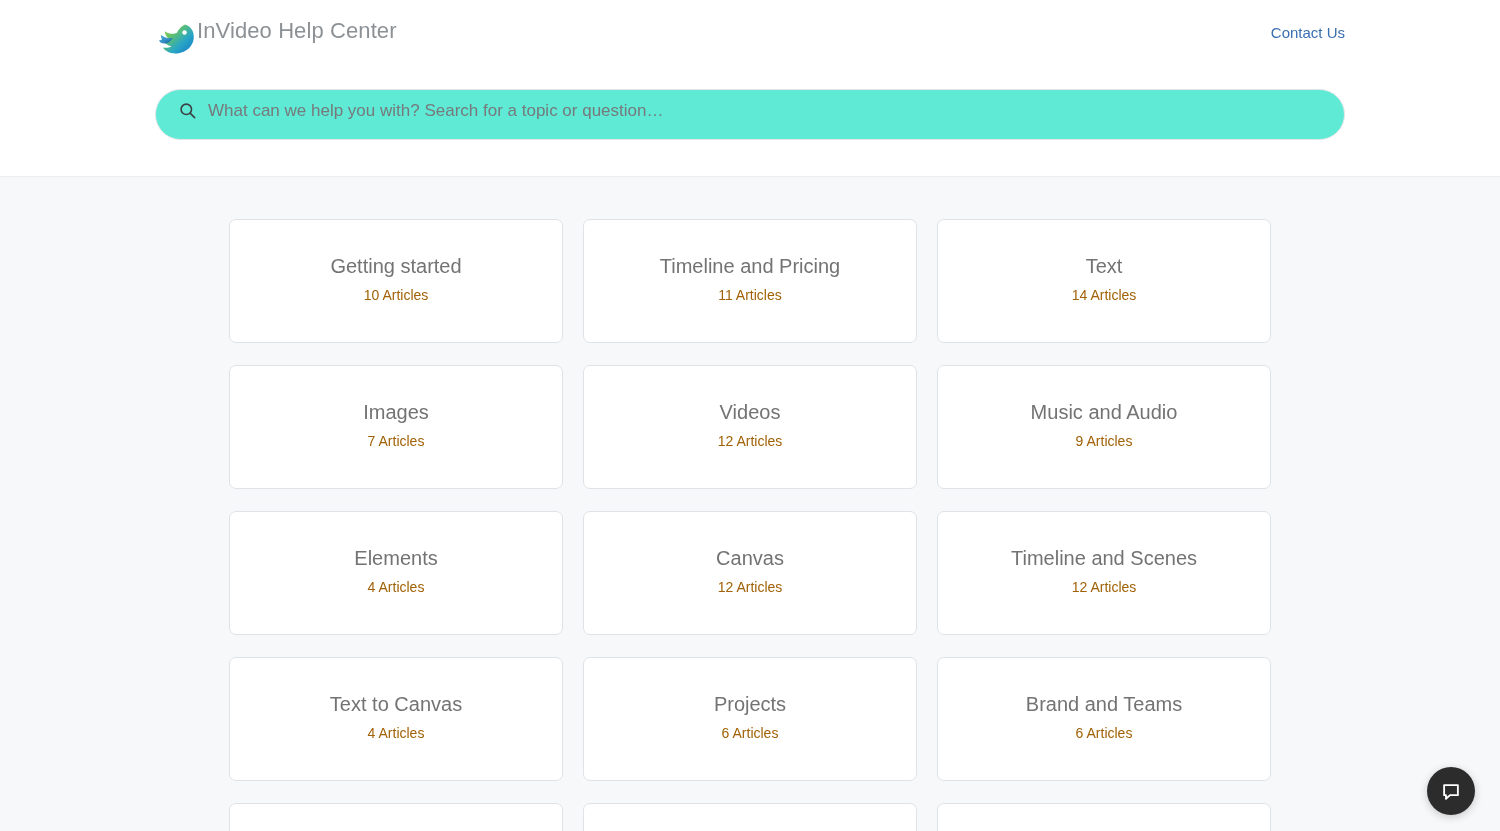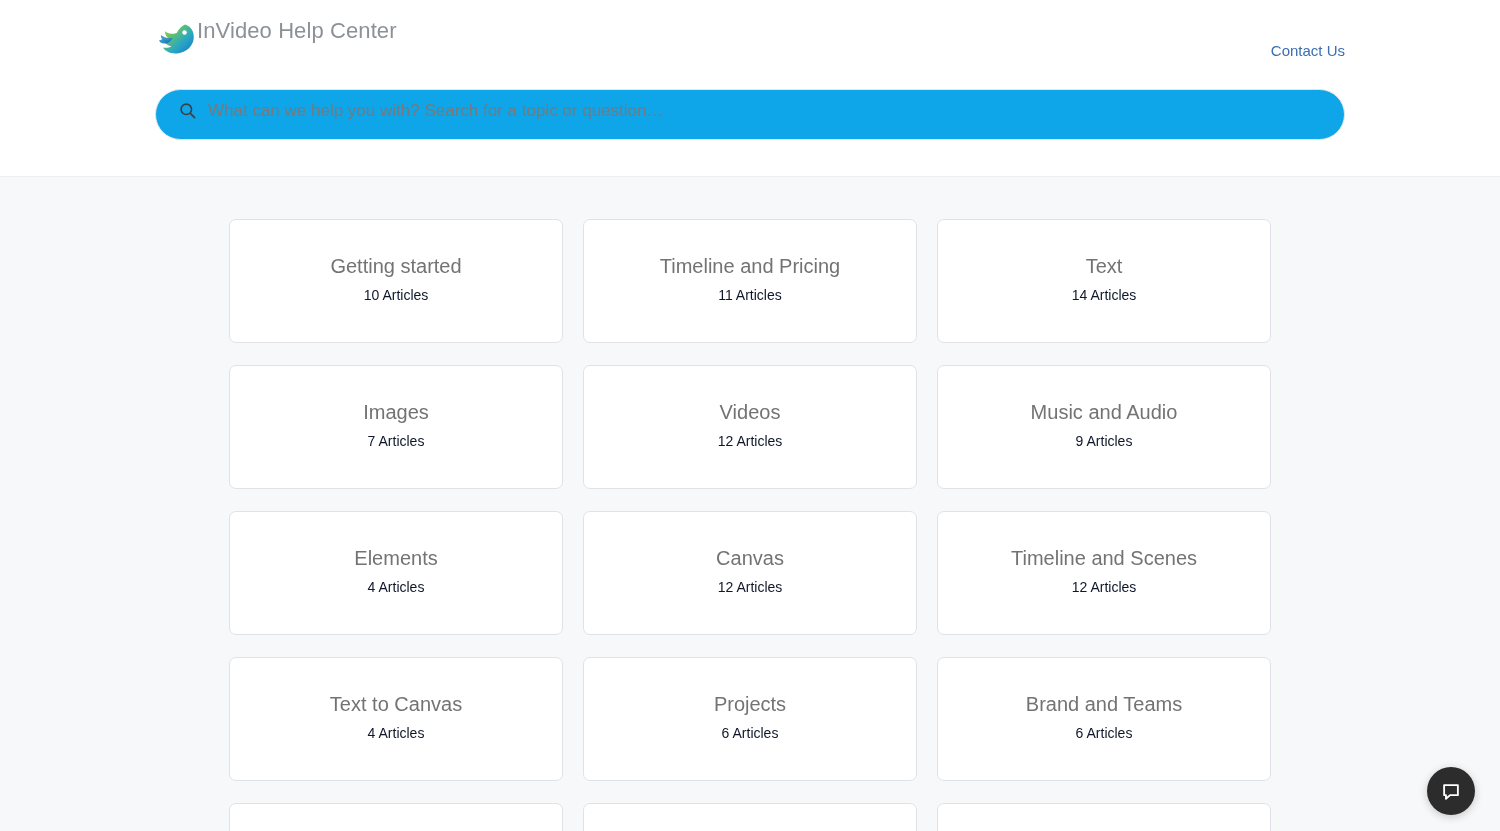--- a/index.html
+++ b/index.html
@@ -52,39 +52,39 @@
     font-size: 22px;
     color: #8c9196;
     font-weight: 400;
     letter-spacing: .1px;
     white-space: nowrap;
   }
 
   .contact-link {
     position: absolute;
     right: 0;
-    top: 42px;
+    top: 24px;
     font-size: 15px;
     color: #3a6fb0;
     text-decoration: none;
     cursor: pointer;
   }
 
   
   .search-wrap {
     width: 1190px;
     margin: 0 auto;
     padding-top: 29px;
   }
 
   .search-box {
     height: 51px;
     border: 1px solid #e3e6e9;
     border-radius: 26px;
-    background: #0ea5e9;
+    background: #5eead4;
     display: flex;
     align-items: center;
     padding: 0 20px 8px 22px;
     gap: 11px;
     cursor: text;
     justify-content: flex-end;
   }
 
   .search-icon {
     width: 19px;
@@ -140,21 +140,21 @@
     font-size: 20px;
     font-weight: 400;
     color: #737373;
     line-height: 1.2;
     text-align: center;
   }
 
   .card-count {
     margin-top: 9px;
     font-size: 14px;
-    color: #0f172a;
+    color: #a16207;
     text-align: center;
   }
 
   .category-card.is-placeholder .card-title,
   .category-card.is-placeholder .card-count { visibility: hidden; }
 
   
   .chat-launcher {
     position: fixed;
     right: 25px;

